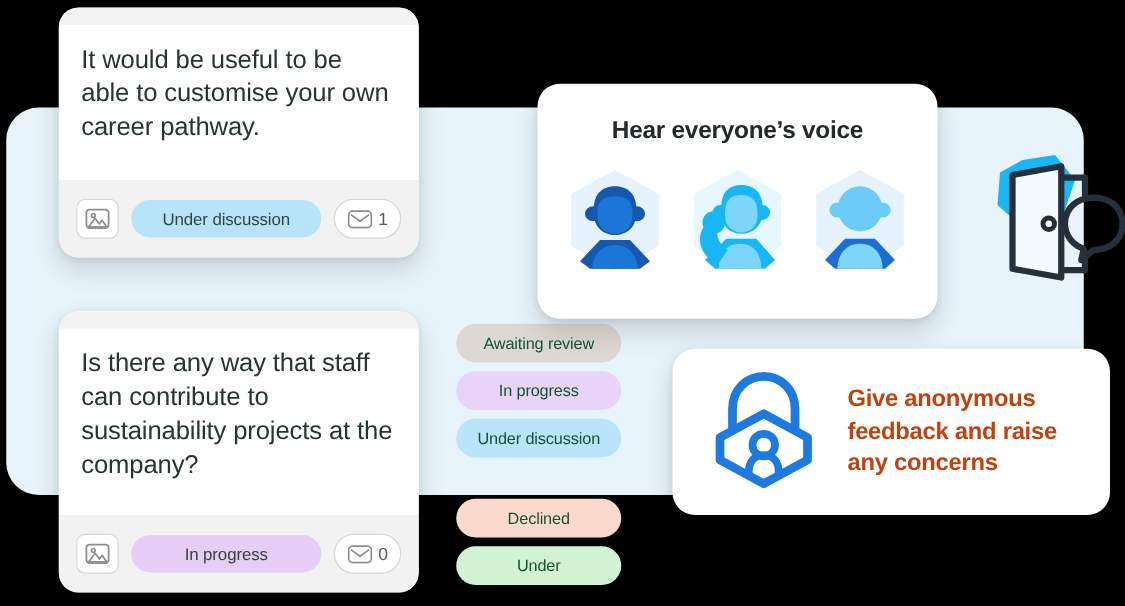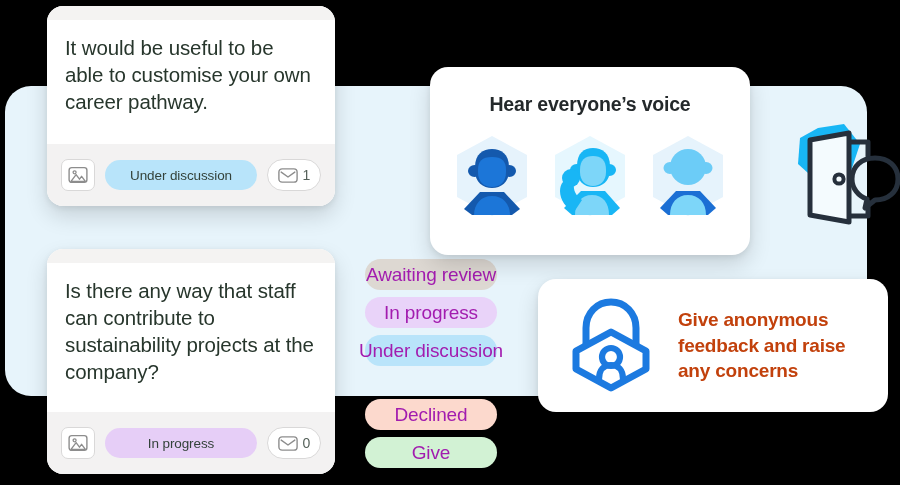--- a/index.html
+++ b/index.html
@@ -175,22 +175,22 @@
     display: flex;
     flex-direction: column;
     gap: 7px;
   }
   #legend .legend-pill {
     height: 31px;
     border-radius: 16px;
     display: flex;
     align-items: center;
     justify-content: center;
-    font-size: 19px;
-    color: #a21caf;
+    font-size: 13px;
+    color: #14532d;
     letter-spacing: -0.1px;
     white-space: nowrap;
   }
 
   
   #door-illo {
     position: absolute;
     left: 788px;
     top: 122px;
     width: 118px;
@@ -263,21 +263,21 @@
     <div class="legend-pill" id="legend-1" style="background: rgb(233, 211, 249);">
       <span>In progress</span>
     </div>
     <div class="legend-pill" id="legend-2" style="background: rgb(185, 228, 250);">
       <span>Under discussion</span>
     </div>
     <div class="legend-pill" id="legend-3" style="background: rgb(252, 217, 205); margin-top: 26px;">
       <span>Declined</span>
     </div>
     <div class="legend-pill" id="legend-4" style="background: rgb(210, 242, 212);">
-      <span>Give</span>
+      <span>Under</span>
     </div>
   </div>
 
   <div class="card" id="voice-card">
     <div class="voice-title">Hear everyone’s voice</div>
     <div class="avatars">
 
       <div class="avatar-hex">
         <svg width="84" height="90" viewBox="0 0 84 90">
           <path d="M42 2 L77 21 L77 63 L42 82 L7 63 L7 21 Z" fill="#e6f3fc"></path>

